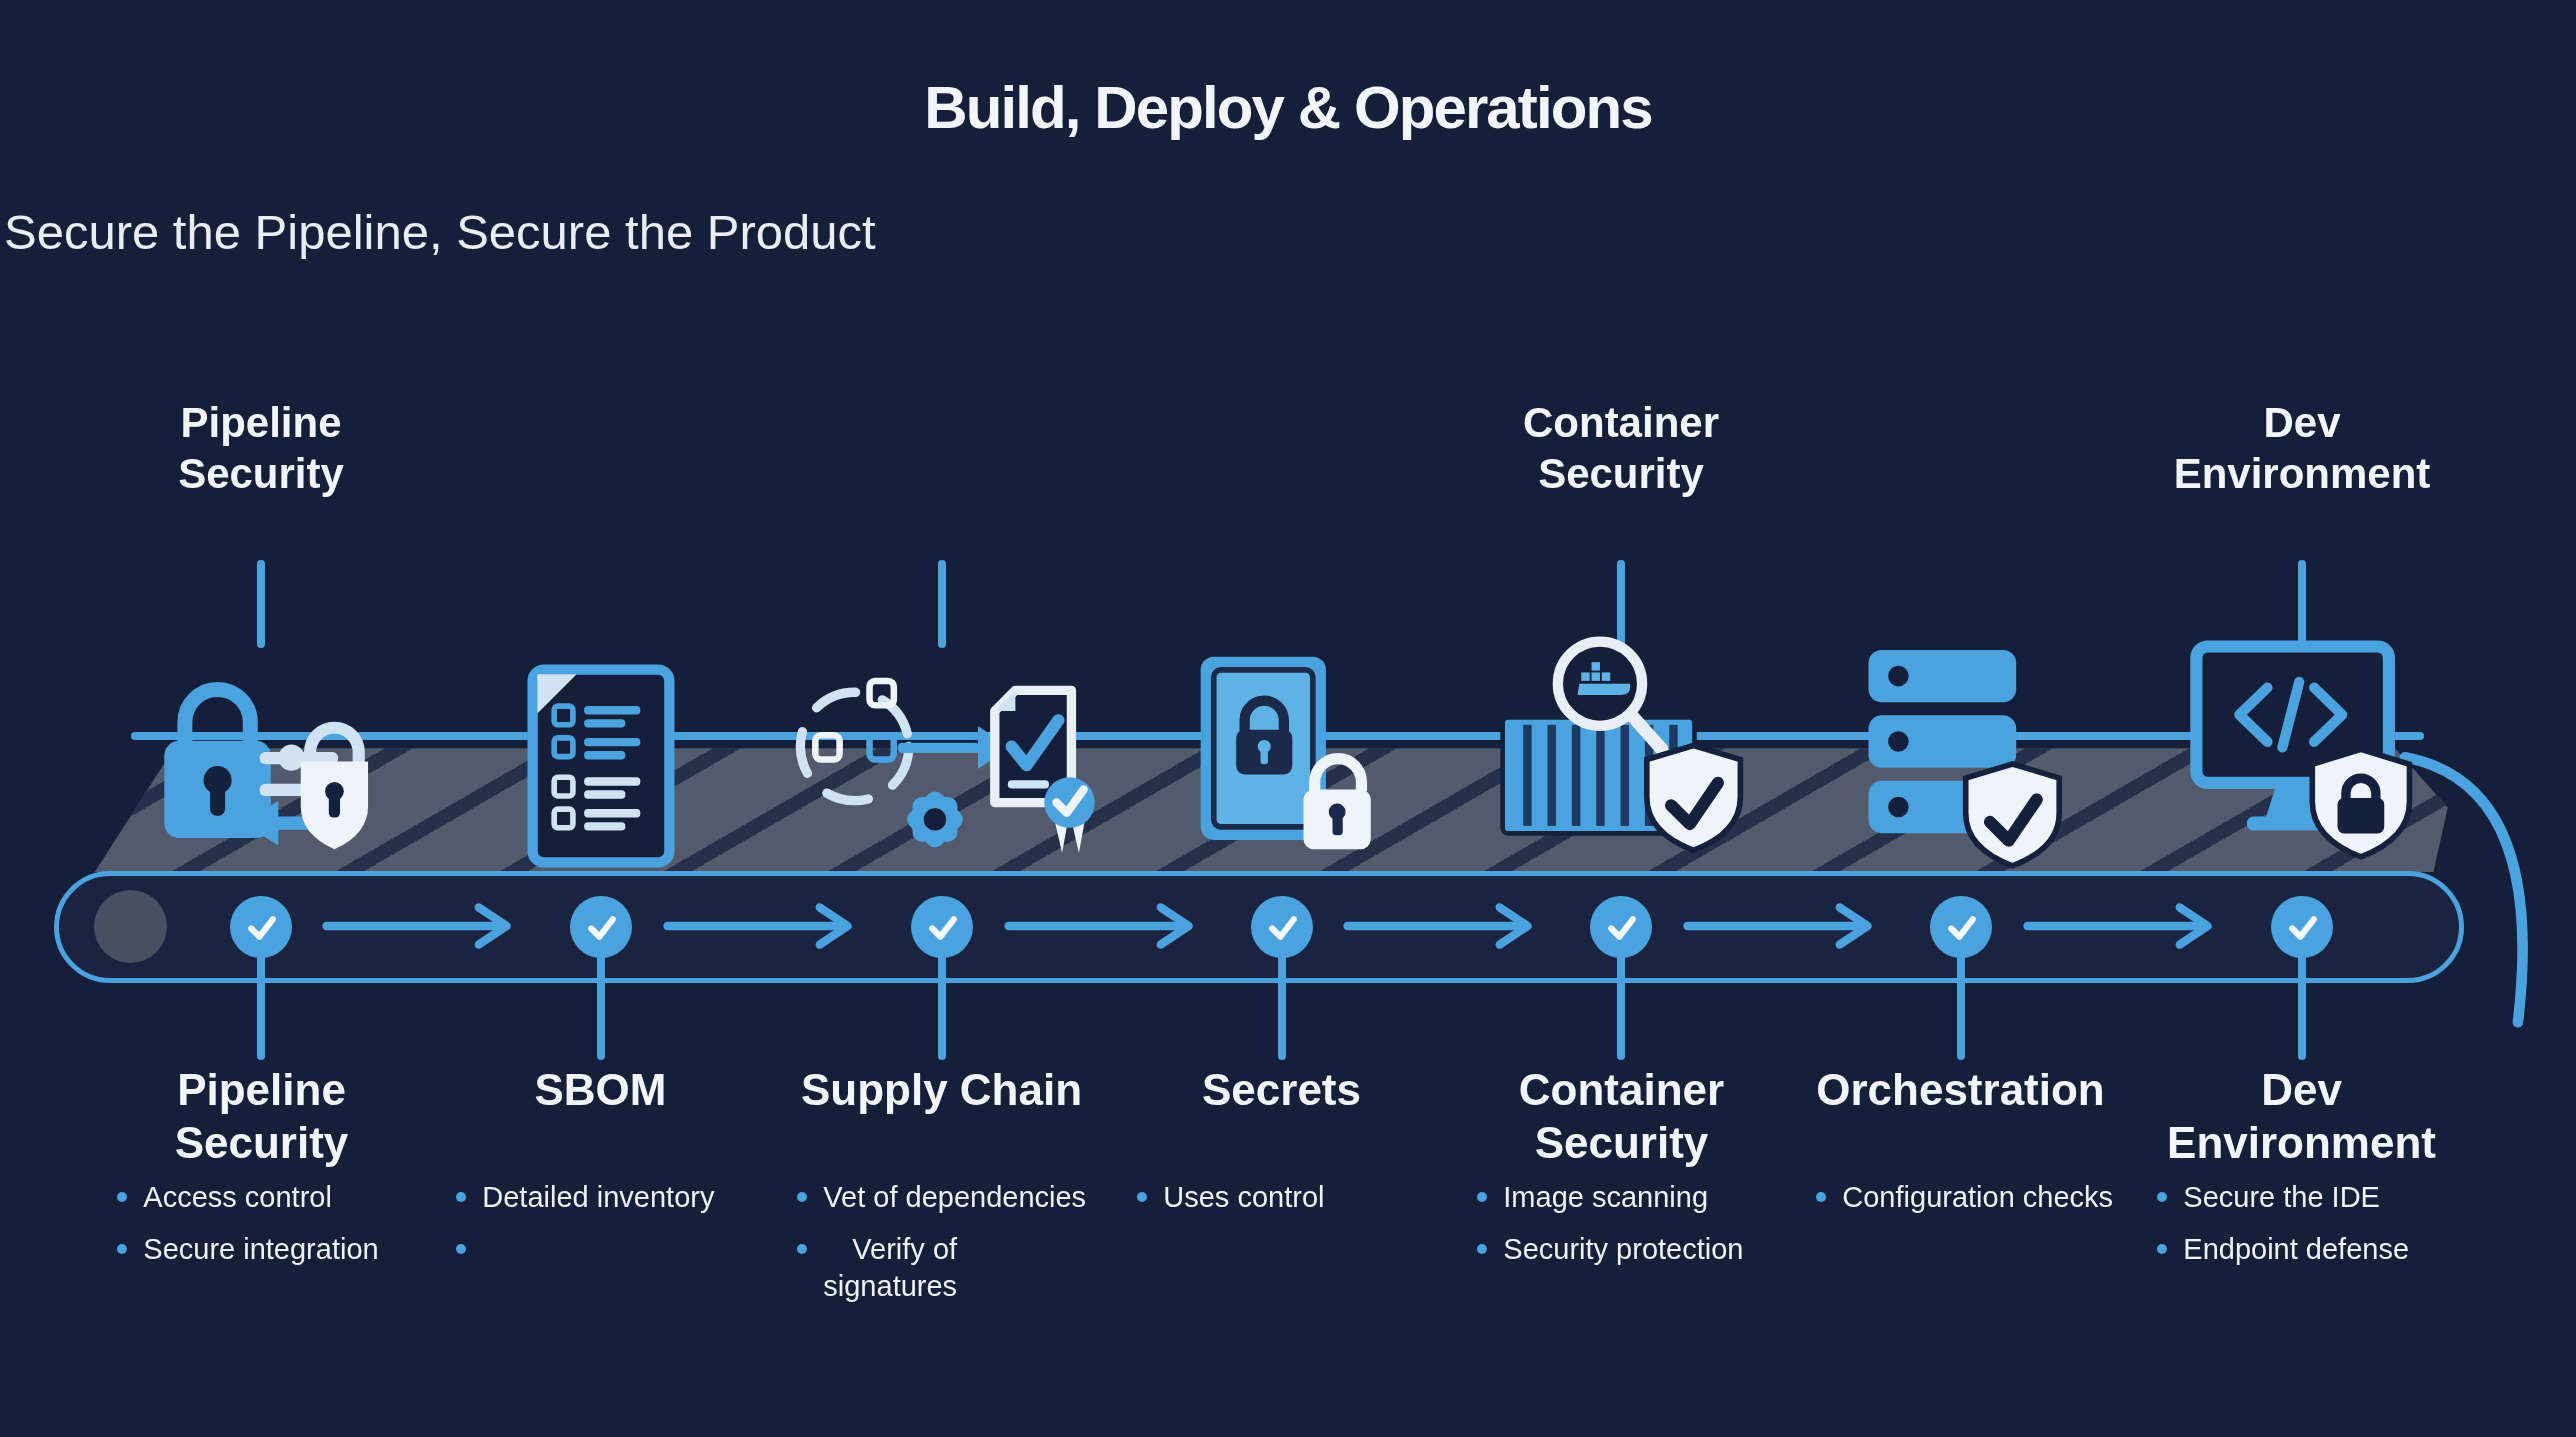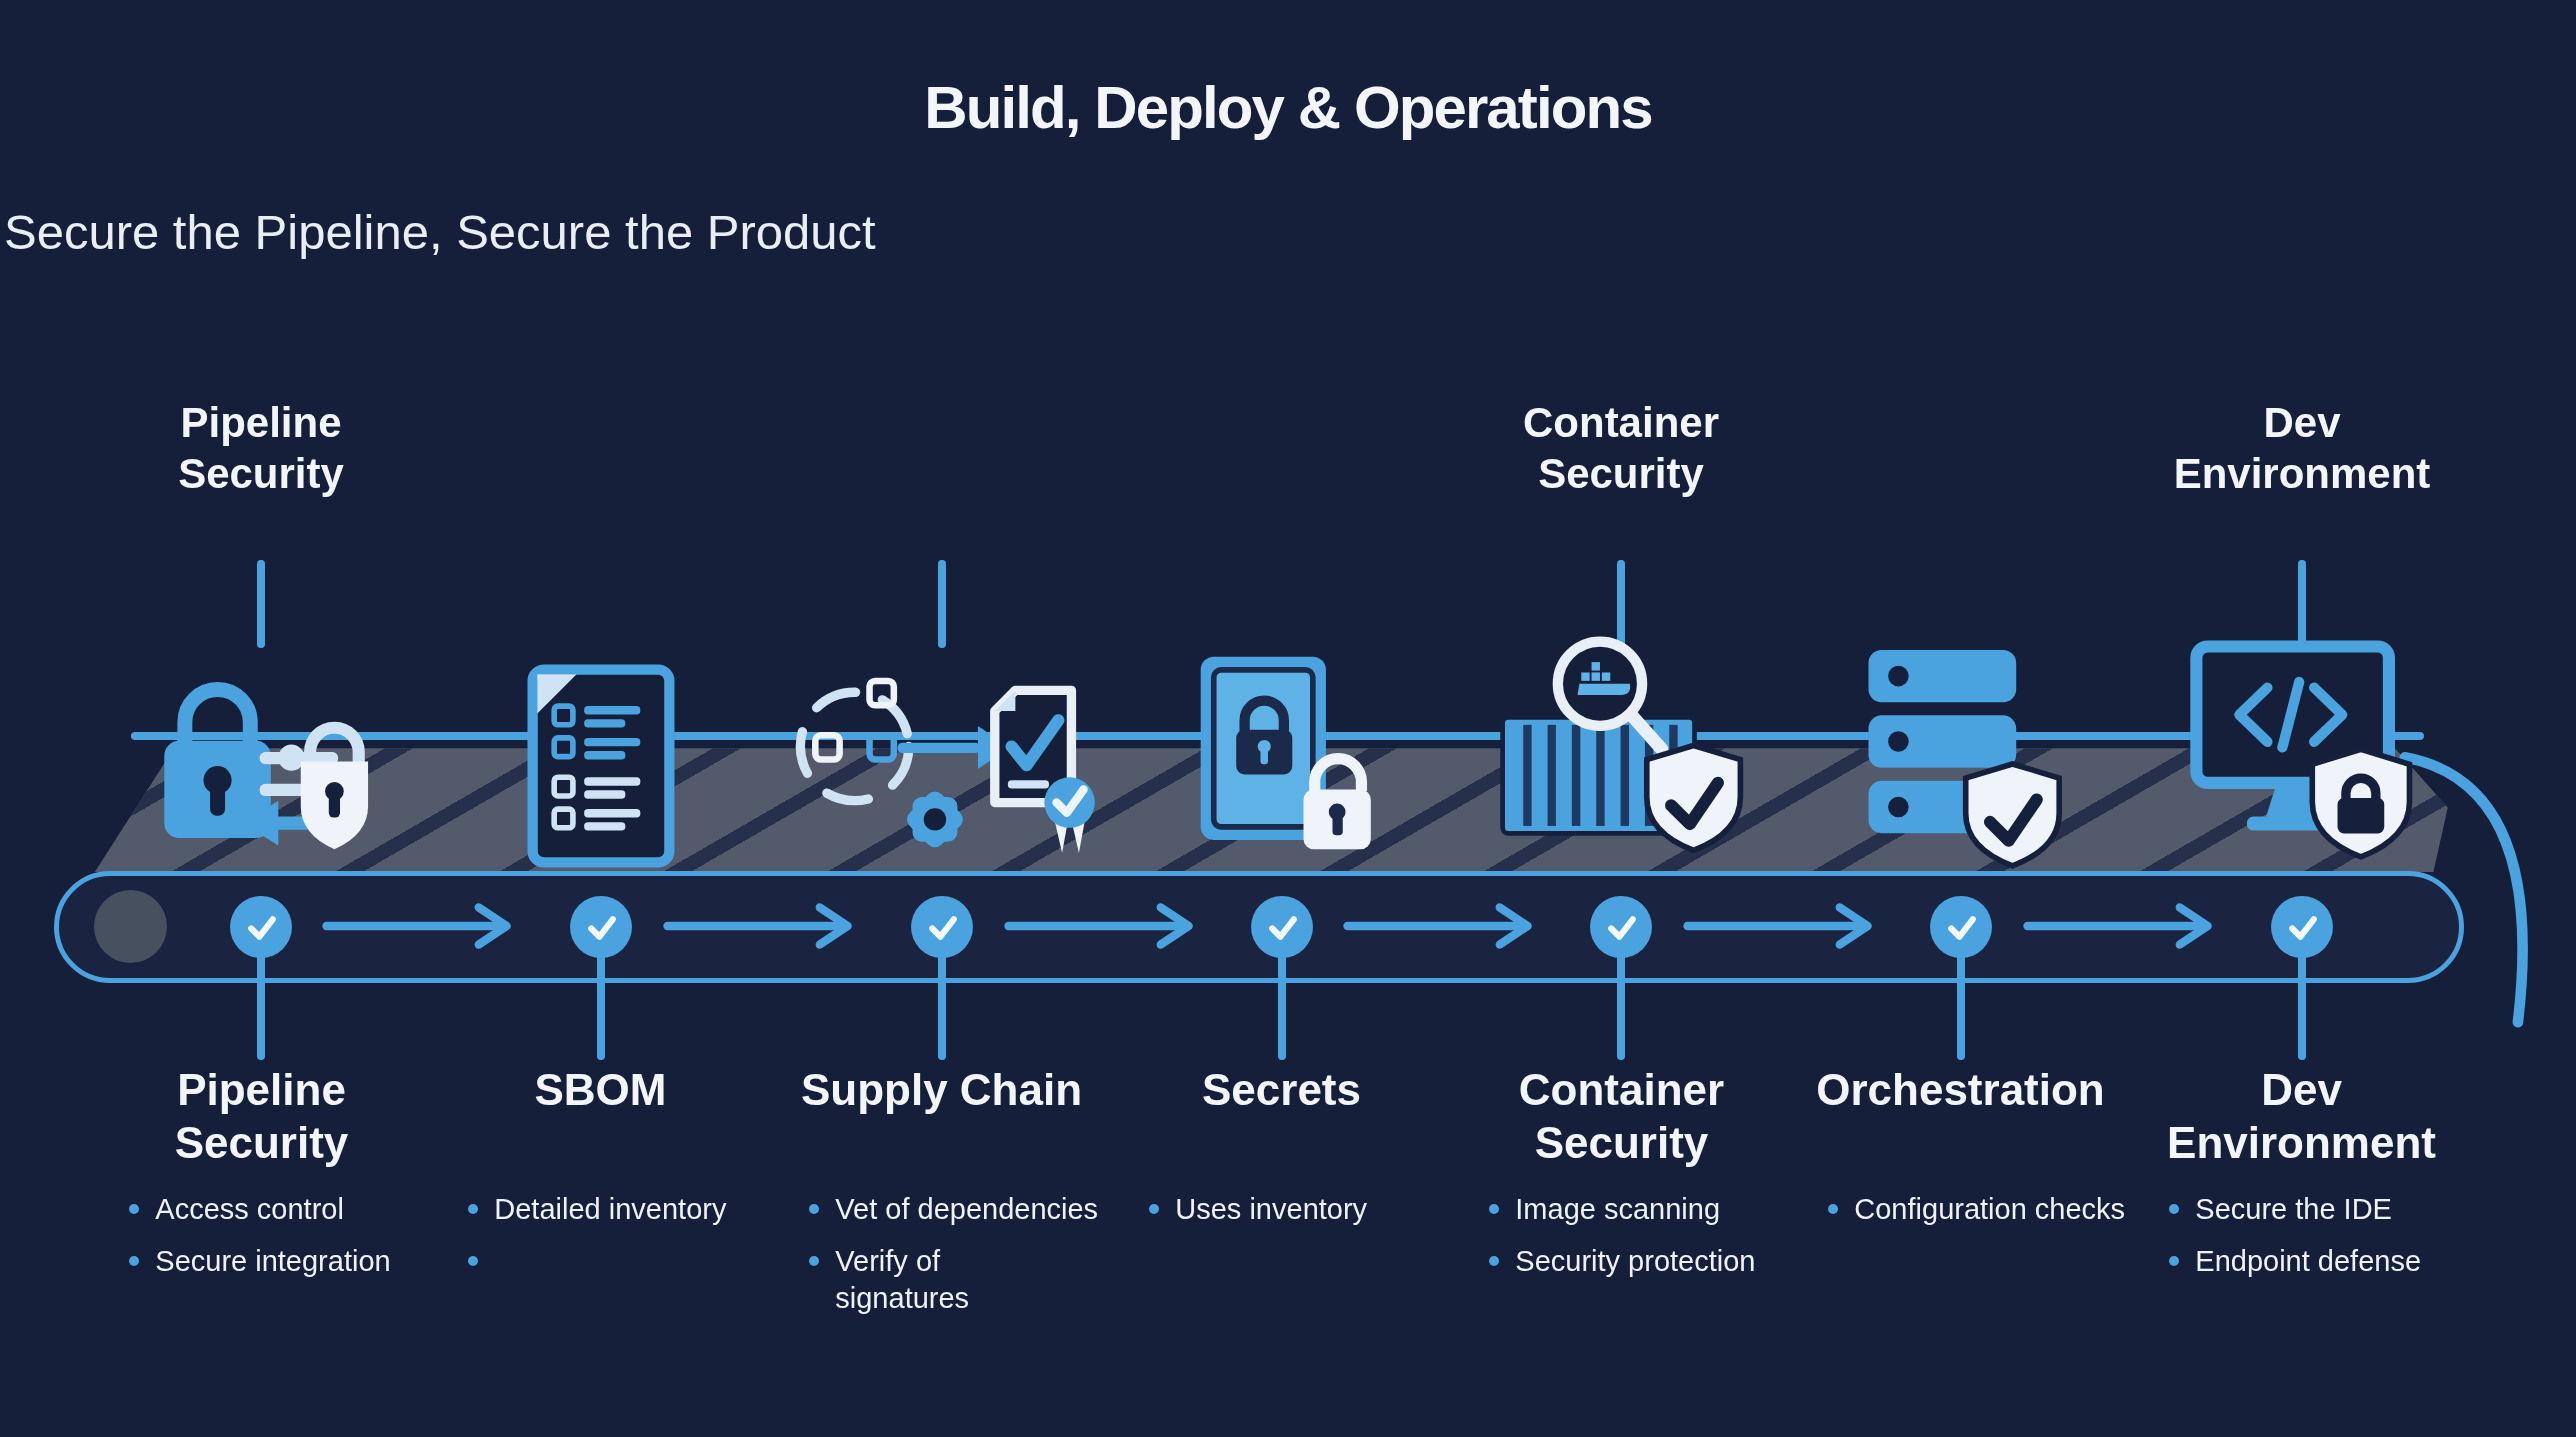--- a/index.html
+++ b/index.html
@@ -33,21 +33,21 @@
   .belt-arrow{top:900px;width:225px;height:52px;z-index:5;}
   .stem{top:951px;width:7.5px;height:109px;background:#4aa2de;border-radius:3.7px;z-index:5;}
 
   
   .belt-icon{z-index:3;}
 
   
   .stage-col{top:1063px;width:393px;z-index:6;}
   .stage-heading{position:absolute;top:0;left:0;width:100%;text-align:center;font-size:44px;
     font-weight:700;line-height:53px;white-space:pre-line;}
-  .stage-bullets{position:absolute;top:116px;left:52px;width:337px;margin:12px;padding:0;list-style:none;}
+  .stage-bullets{position:absolute;top:116px;left:52px;width:337px;margin:0;padding:0;list-style:none;text-align:right;}
   .stage-bullets li{display:flex;gap:16px;margin-bottom:15px;font-size:29px;line-height:37px;
     color:#eff3f8;white-space:pre-line;}
   .dot{flex:0 0 auto;width:10.3px;height:10.3px;border-radius:50%;background:#4aa2de;margin-top:13px;}
 
   
   .f-blue{fill:#4aa2de}.f-blue2{fill:#5fb2e6}.f-light{fill:#cfe3f4}.f-white{fill:#eef4fa}
   .f-dark{fill:#14203c}.f-deep{fill:#161f3a}.f-deep2{fill:#1b2a4a}
   .s-blue{stroke:#4aa2de;fill:none}.s-light{stroke:#cfe3f4;fill:none}.s-white{stroke:#eef4fa;fill:none}
   .s-dark{stroke:#14203c;fill:none}.s-deep{stroke:#1b2a4a;fill:none}
   .rnd{stroke-linecap:round;stroke-linejoin:round}
@@ -278,21 +278,21 @@
     <div class="stage-heading">Supply Chain</div>
     <ul class="stage-bullets">
       <li><span class="dot"></span><span>Vet of dependencies</span></li>
       <li><span class="dot"></span><span>Verify of
 signatures</span></li>
     </ul>
   </div>
   <div class="abs stage-col" style="left:1085px">
     <div class="stage-heading">Secrets</div>
     <ul class="stage-bullets">
-      <li><span class="dot"></span><span>Uses inventory</span></li>
+      <li><span class="dot"></span><span>Uses control</span></li>
     </ul>
   </div>
   <div class="abs stage-col" style="left:1425px">
     <div class="stage-heading">Container
 Security</div>
     <ul class="stage-bullets">
       <li><span class="dot"></span><span>Image scanning</span></li>
       <li><span class="dot"></span><span>Security protection</span></li>
     </ul>
   </div>

